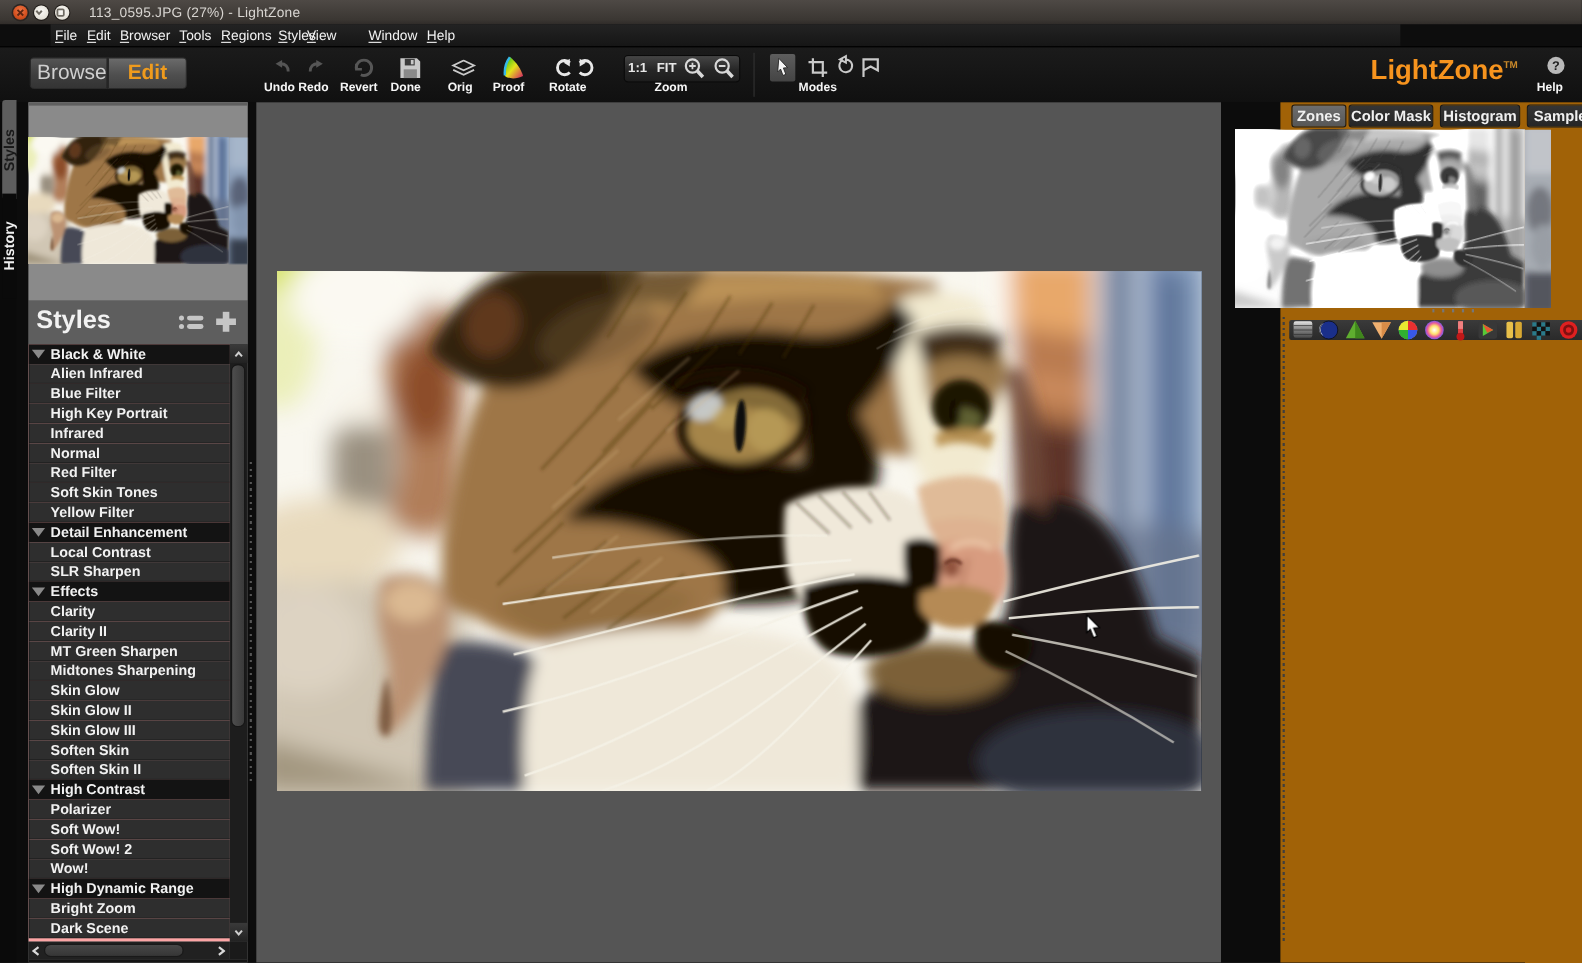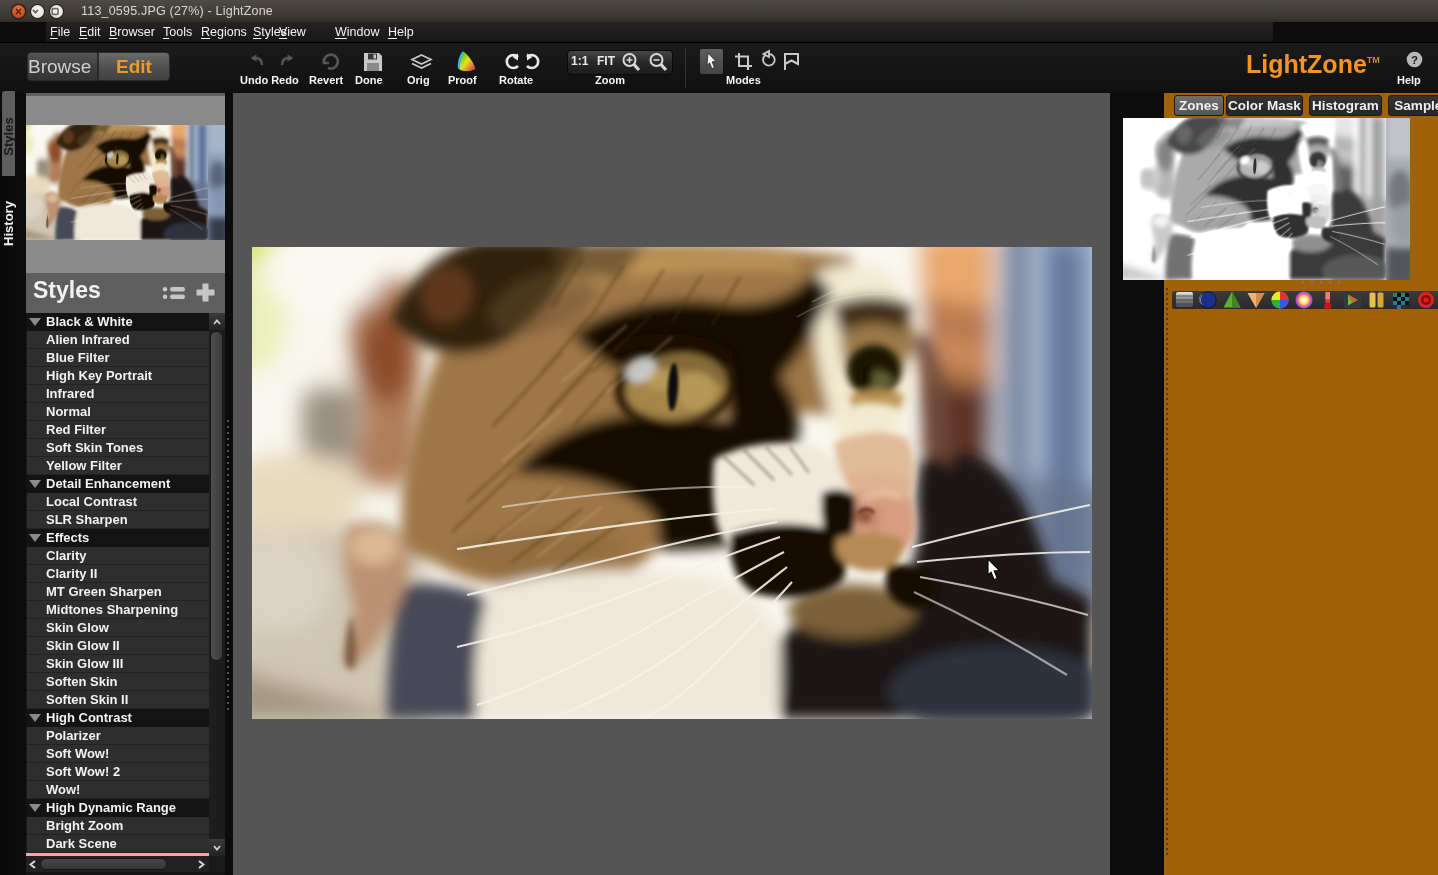--- a/index.html
+++ b/index.html
@@ -20,21 +20,21 @@
   
   #menubar { position:absolute; left:0; top:22px; width:1227px; height:20px;
     background:linear-gradient(#232323,#161616); color:#f2f2f2; font-size:12.5px;margin-left:46px; }
   .mi { position:absolute; top:2.5px; }
   .mi u { text-decoration:underline; text-underline-offset:2px; }
   
   #toolbar { position:absolute; left:0; top:42px; width:1438px; height:51px;
     background:linear-gradient(#1b1b1b,#101010); border-top:1px solid #000; }
   #browsebtn { position:absolute; left:27px; top:9px; width:71px; height:29px;
     background:linear-gradient(#555,#3e3e3e 55%,#343434); border-radius:4px 0 0 4px;
-    color:#cfcfcf; font-size:19px; text-align:left; line-height:28px; border:1px solid #2a2a2a; }
+    color:#cfcfcf; font-size:19px; text-align:right; line-height:28px; border:1px solid #2a2a2a; }
   #editbtn { position:absolute; left:98px; top:9px; width:72px; height:29px;
     background:linear-gradient(#6b6b6b,#4f4f4f 55%,#424242); border-radius:0 4px 4px 0;
     color:#ef9b1d; font-size:19px; font-weight:bold; text-align:center; line-height:28px; border:1px solid #2a2a2a; }
   .tlabel { position:absolute; color:#f5f5f5; font-size:11px; font-weight:bold; text-align:left; top:31px; }
   
   #main { position:absolute; left:0; top:93px; width:1438px; height:782px; background:#0c0c0c; }
   #ltabs  { position:absolute; left:0; top:0; width:15px; height:782px; background:#0a0a0a; }
   .vtab { position:absolute; display:flex; align-items:center; justify-content:center;
     font-weight:bold; font-size:13px; }
   #vstyles { left:2px; top:-2px; width:13px; height:90px; background:#5e5e5e; color:#191919;

